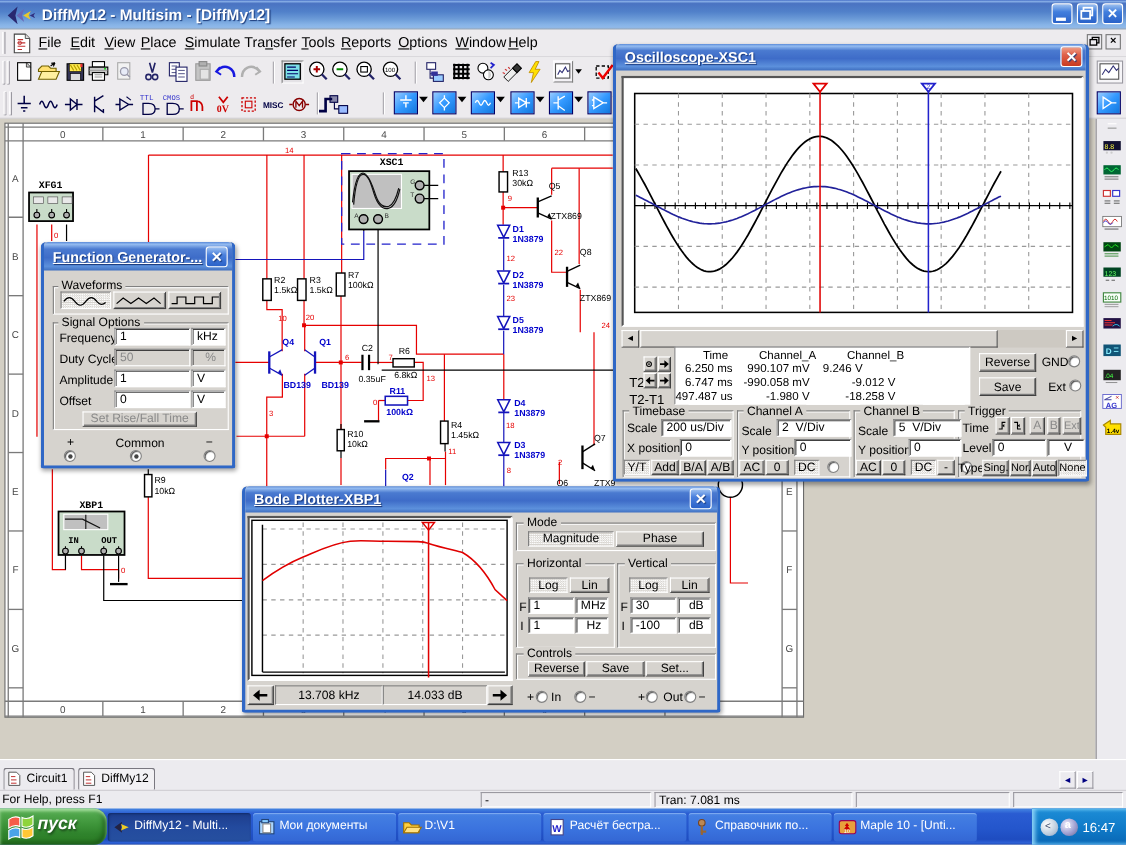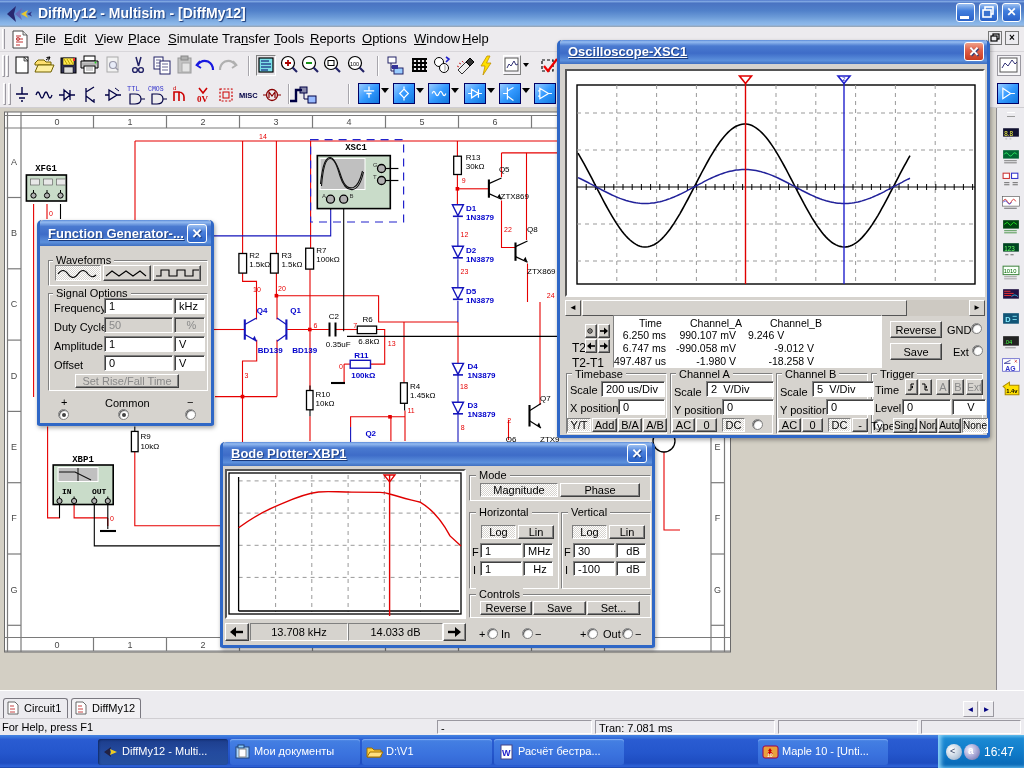--- a/index.html
+++ b/index.html
@@ -772,40 +772,58 @@
 
 <div class="abs" id="statusbar">
  <span style="position:absolute;left:2px;top:2px;">For Help, press F1</span>
  <div class="spanel" style="left:437px;width:155px;">-</div>
  <div class="spanel" style="left:595px;width:180px;">Tran: 7.081 ms</div>
  <div class="spanel" style="left:778px;width:140px;"></div>
  <div class="spanel" style="left:921px;width:100px;"></div>
 </div>
 
 <div class="abs" id="taskbar">
+    <div class="abs" style="left:0;top:0;width:97px;height:33px;border-radius:0 12px 12px 0;
+background:linear-gradient(#7bc878 0%,#52a84e 12%,#3d9439 45%,#2f832c 70%,#2e8129 82%,#25701f 100%);
+box-shadow:inset 0 2px 3px #a8e0a0, inset -3px -2px 5px #1c5c18;">
+<svg width="26" height="26" style="position:absolute;left:7px;top:3px">
+        <g transform="skewY(-8) translate(0,4)">
+          <path d="M1 3 q5 -3 10 0 v8 q-5 -3 -10 0z" fill="#f55c47" stroke="#fff" stroke-width="1"></path>
+          <path d="M13 3 q5 3 10 0 v8 q-5 3 -10 0z" fill="#8fd43c" stroke="#fff" stroke-width="1"></path>
+          <path d="M1 13 q5 -3 10 0 v8 q-5 -3 -10 0z" fill="#4aa3e8" stroke="#fff" stroke-width="1"></path>
+          <path d="M13 13 q5 3 10 0 v8 q-5 3 -10 0z" fill="#ffc734" stroke="#fff" stroke-width="1"></path>
+        </g>
+      </svg>
+<span style="position:absolute;left:34px;top:6px;color:#fff;font-weight:bold;font-style:italic;font-size:16px;text-shadow:1px 1px 2px #1a4a1a;">пуск</span>
+    </div>
 <div class="taskbtn active" style="left:98px;width:130px;"><svg width="19" height="18" style="position:absolute;left:3px;top:4px" viewBox="0 0 19 18">
         <g transform="translate(2,3)">
           <polygon points="1,6 8,1 7,6 8,11" fill="#224"></polygon>
           <polygon points="14,6 7,3 8,6 7,9" fill="#ec2"></polygon>
         </g>
       </svg>DiffMy12 - Multi...</div>
 <div class="taskbtn" style="left:230px;width:130px;"><svg width="19" height="18" style="position:absolute;left:3px;top:4px" viewBox="0 0 19 18">
         <rect x="3" y="4" width="13" height="11" fill="#abd6ff" stroke="#247"></rect>
         <rect x="5" y="2" width="6" height="3" fill="#8cf" stroke="#247"></rect>
         <rect x="6" y="6" width="7" height="8" fill="#fff" stroke="#888"></rect>
       </svg>Мои документы</div>
 <div class="taskbtn" style="left:362px;width:130px;"><svg width="19" height="18" style="position:absolute;left:3px;top:4px" viewBox="0 0 19 18">
         <path d="M2 14 v-9 h5 l2 2 h7 v7z" fill="#ffd040" stroke="#a07000"></path>
         <path d="M2 14 l3 -5 h13 l-3 5z" fill="#ffe080" stroke="#a07000"></path>
       </svg>D:\V1</div>
 <div class="taskbtn" style="left:494px;width:130px;"><svg width="19" height="18" style="position:absolute;left:3px;top:4px" viewBox="0 0 19 18">
         <rect x="4" y="2" width="11" height="14" fill="#fff" stroke="#448"></rect>
         <rect x="5.5" y="4" width="8" height="10" fill="#fff" stroke="none"></rect>
         <text x="5" y="13" font-size="9" font-weight="bold" fill="#22c">W</text>
       </svg>Расчёт бестра...</div>
+<div class="taskbtn" style="left:626px;width:130px;"><svg width="19" height="18" style="position:absolute;left:3px;top:4px" viewBox="0 0 19 18">
+        <circle cx="9" cy="5" r="3" fill="#b85" stroke="#742"></circle>
+        <rect x="8" y="7" width="2" height="9" fill="#963"></rect>
+        <rect x="8" y="12" width="5" height="2" fill="#963"></rect>
+      </svg>Справочник по...</div>
 <div class="taskbtn" style="left:758px;width:130px;"><svg width="19" height="18" style="position:absolute;left:3px;top:4px" viewBox="0 0 19 18">
         <rect x="2" y="3" width="15" height="12" rx="2" fill="#e8a03c" stroke="#905"></rect>
         <path d="M9 5 l2 3 h-1.4 l2.4 3 h-6 l2.4 -3 h-1.4z" fill="#c00"></path>
         <text x="6" y="14" font-size="5" fill="#fff">10</text>
       </svg>Maple 10  - [Unti...</div>
 <div class="abs" style="left:905px;top:7px;width:24px;height:19px;background:#2a66c0;border:1px solid #9cf;color:#fff;font-size:11px;font-weight:bold;text-align:center;line-height:17px;margin-left:37px;">EN</div>
     <div class="abs" style="left:938px;top:0;width:86px;height:33px;background:linear-gradient(#35a3e0 0%,#1b8ad4 10%,#0f7ac8 55%,#0a6ab8 90%,#1580cc 100%);box-shadow:inset 3px 0 4px #8fd4f8;">
 
 <div class="abs" style="left:8px;top:9px;width:16px;height:16px;border-radius:50%;background:radial-gradient(circle at 35% 35%,#fff,#bcd 60%,#89b);">
         <span style="position:absolute;left:4px;top:2px;font-size:9px;color:#346;">&lt;</span>

